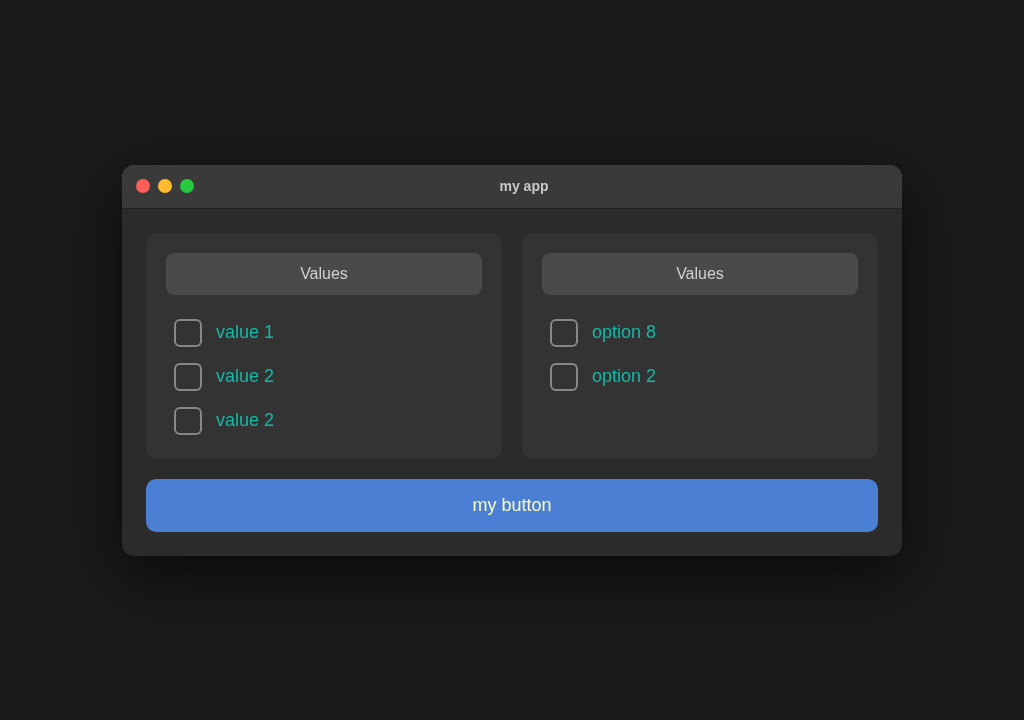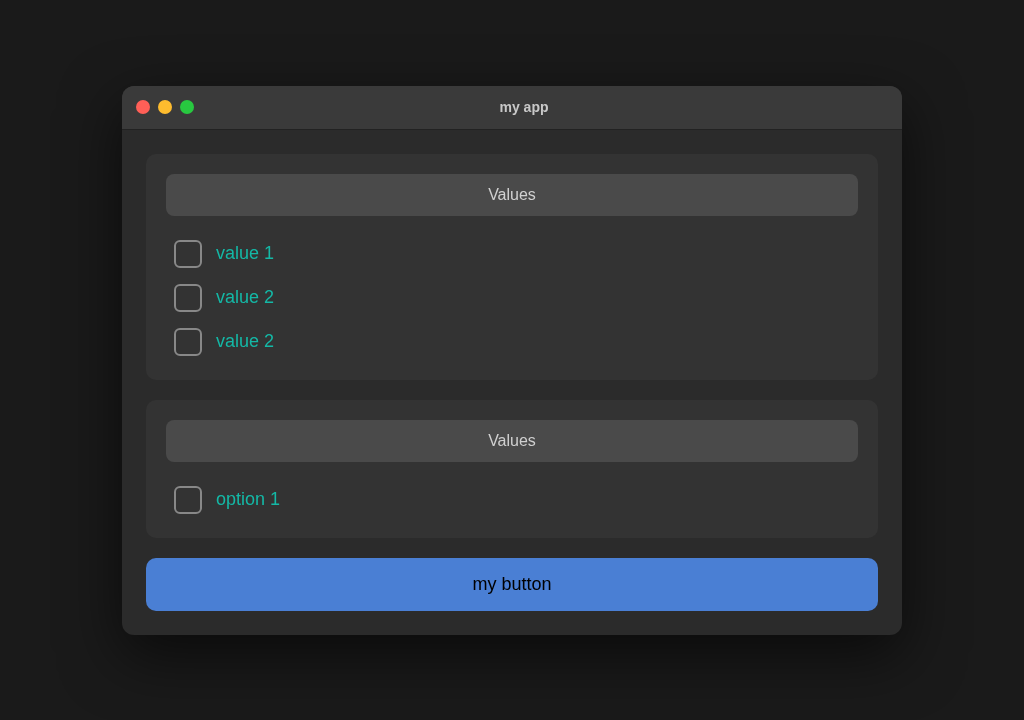--- a/index.html
+++ b/index.html
@@ -65,21 +65,20 @@
     .window-content {
       padding: 24px;
       display: flex;
       flex-direction: column;
       gap: 20px;
     }
 
     .panels-row {
       display: flex;
       gap: 20px;
-      flex-direction: column;
     }
 
     .panel {
       background: #333;
       border-radius: 10px;
       padding: 20px;
       flex: 1;
     }
 
     .panel-header {
@@ -125,21 +124,21 @@
     }
 
     .checkbox-label {
       color: #14b8a6;
       font-size: 18px;
       font-weight: 400;
     }
 
     .main-button {
       background: #4a7fd4;
-      color: #000000;
+      color: #fef9c3;
       border: none;
       border-radius: 10px;
       padding: 16px;
       font-size: 18px;
       font-weight: 500;
       width: 100%;
       cursor: pointer;
       text-align: center;
     }
   </style>
@@ -180,23 +179,27 @@
 
         </div>
       </div>
 
       <div class="panel">
         <div class="panel-header">Values</div>
         <div class="checkbox-list">
 
           <label class="checkbox-item">
             <input type="checkbox" class="checkbox-box" style="">
-            <span class="checkbox-label">option 1</span>
-          </label>
-
+            <span class="checkbox-label">option 8</span>
+          </label>
+
+          <label class="checkbox-item">
+            <input type="checkbox" class="checkbox-box" style="">
+            <span class="checkbox-label">option 2</span>
+          </label>
 
         </div>
       </div>
 
     </div>
 
     <button class="main-button">my button</button>
   </div>
 </div>
 

